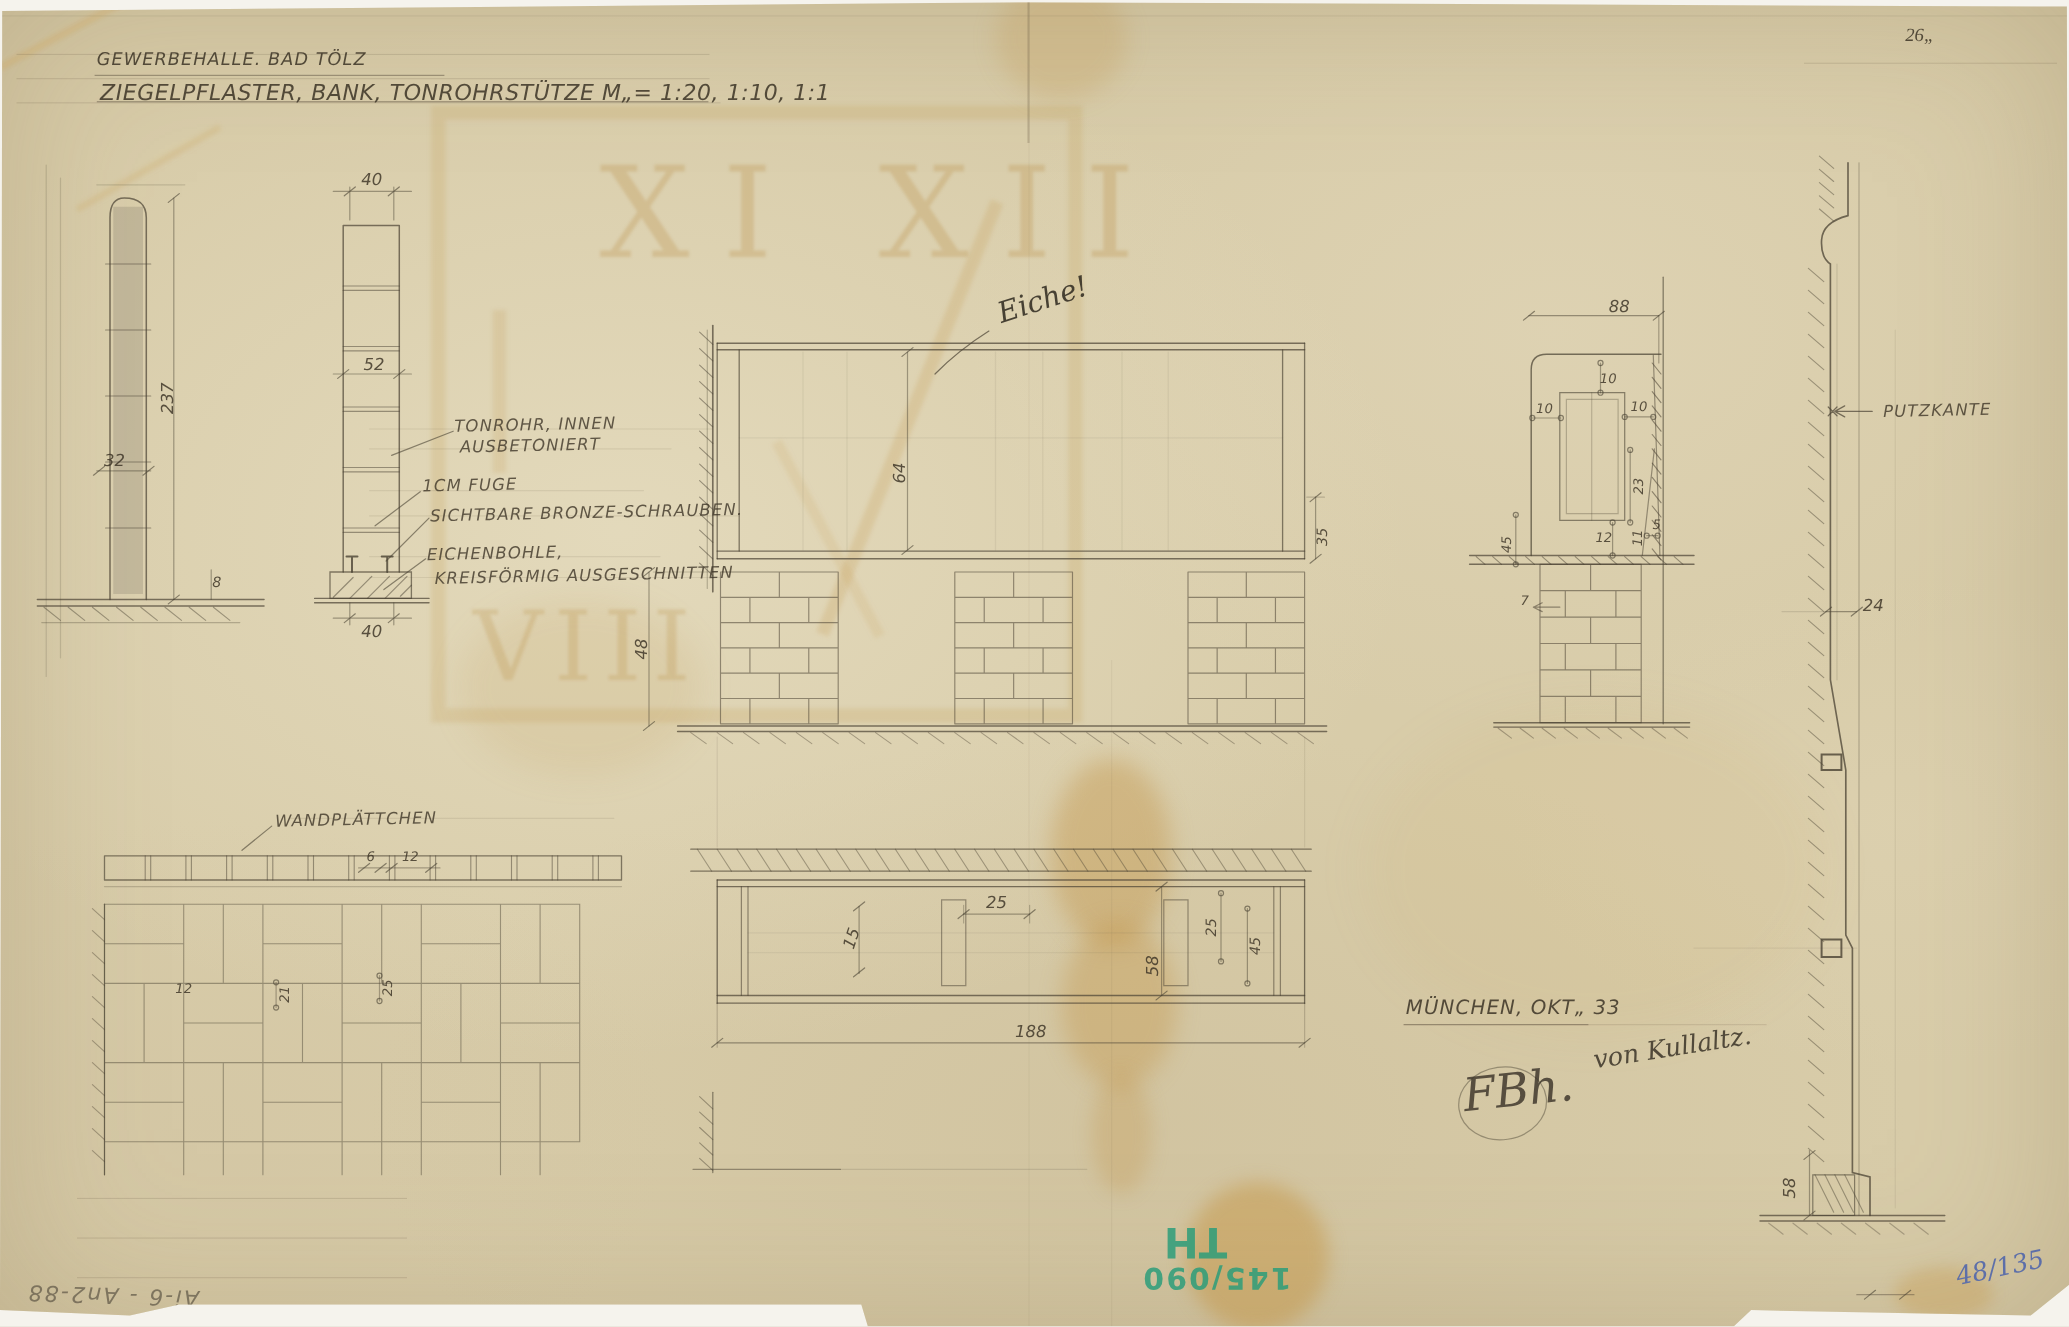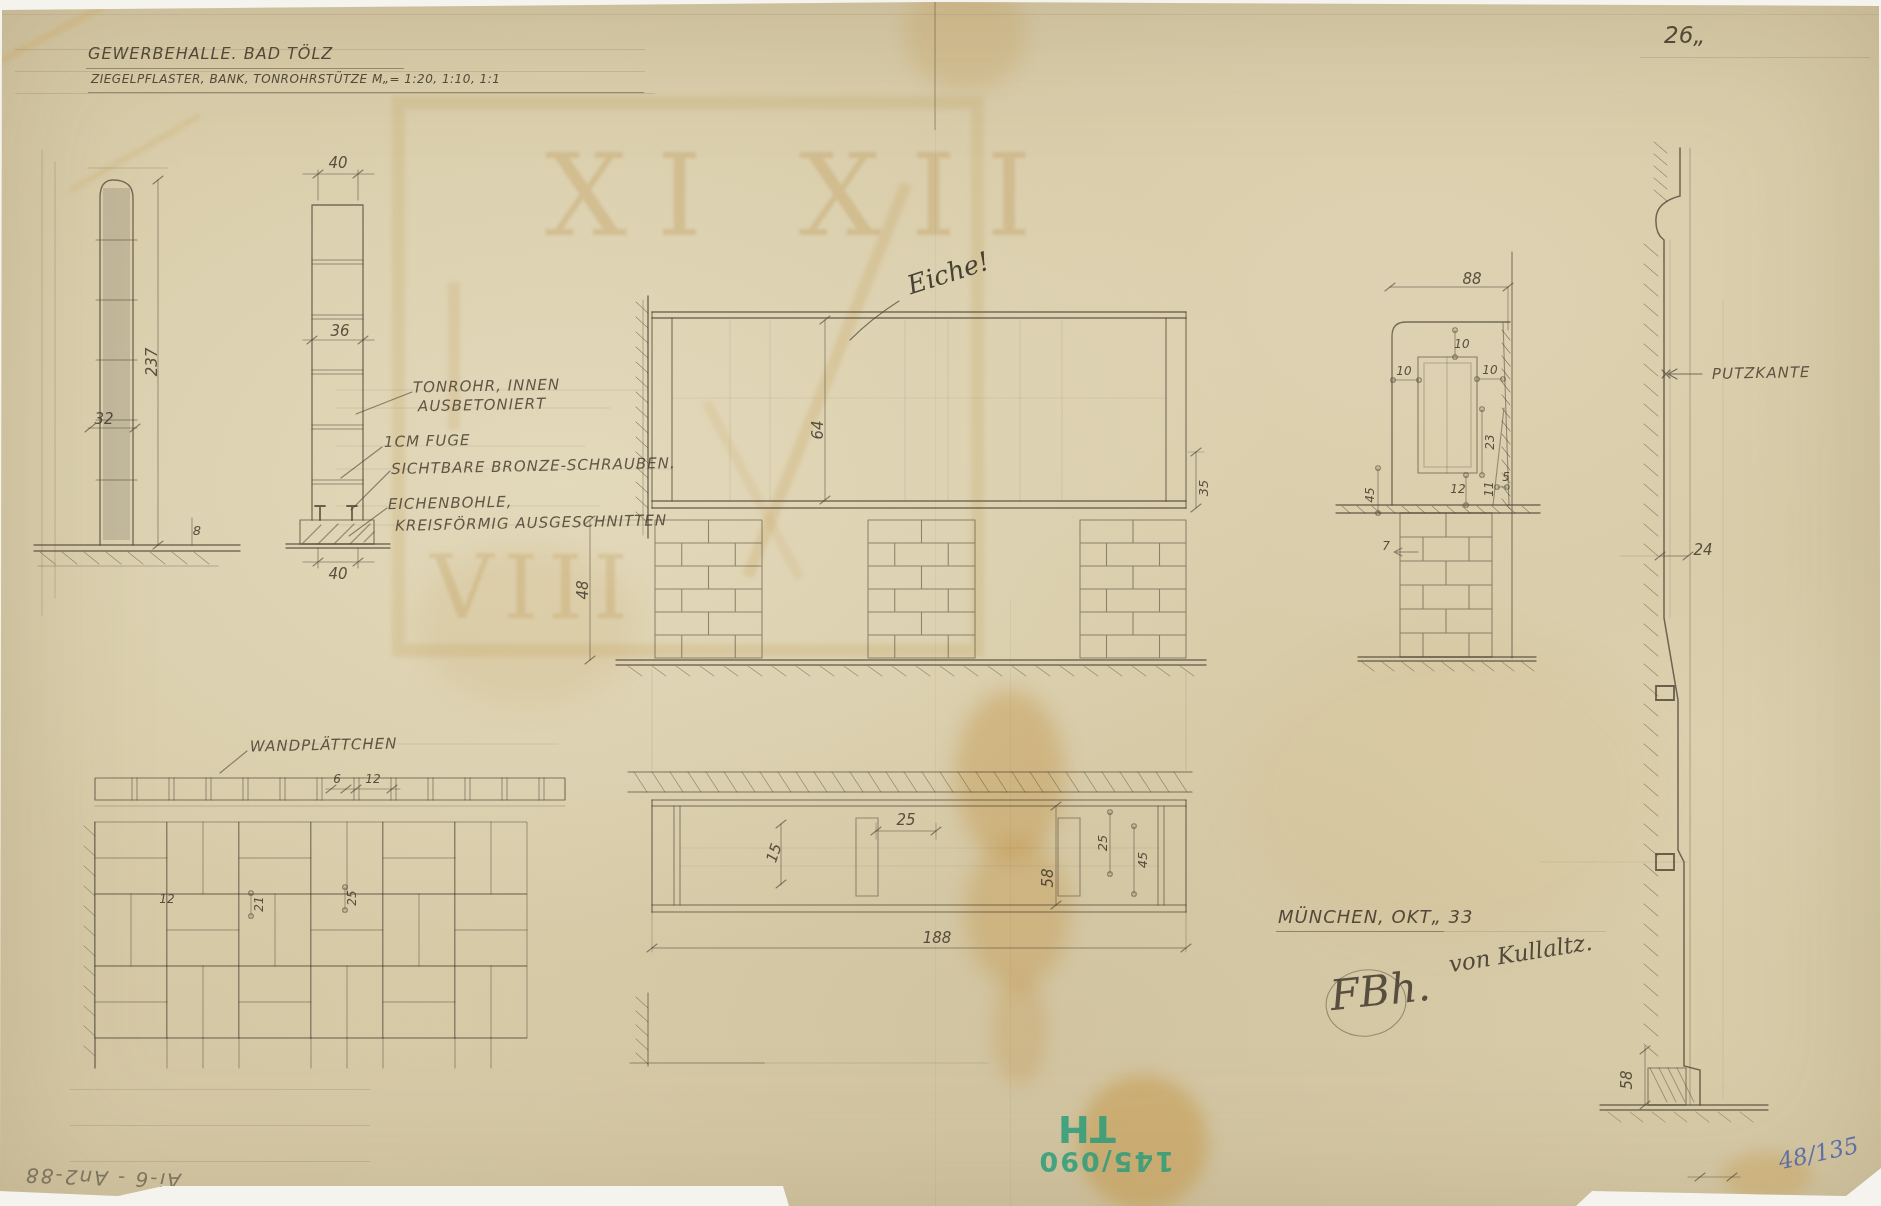--- a/index.html
+++ b/index.html
@@ -24,22 +24,22 @@
   .lbl{position:absolute;font-family:"DejaVu Sans",sans-serif;font-style:italic;font-size:15px;
        letter-spacing:1px;color:rgba(62,54,40,.8);white-space:nowrap;transform:rotate(-1.2deg);}
   .rule{position:absolute;height:1px;background:rgba(70,60,44,.45);}
   .faint{background:rgba(70,60,44,.14);}
   .ghost{position:absolute;color:rgba(190,150,80,.32);font-family:"DejaVu Serif",serif;
          filter:blur(1.5px);white-space:nowrap;}
   .gbar{position:absolute;filter:blur(2px);}
   .stain{position:absolute;border-radius:50%;}
   .crease{position:absolute;}
   #title-line1{left:88px;top:44px;font-size:16px;letter-spacing:1px;}
-  #title-line2{left:91px;top:72px;font-size:12px;letter-spacing:.5px;}
-  #sheet-number{left:1664px;top:22px;font-size:23px;}
+  #title-line2{left:91px;top:72px;font-size:20px;letter-spacing:.5px;}
+  #sheet-number{left:1732px;top:22px;font-size:17px;font-family:Liberation Serif, serif;}
   #notes{left:86px;top:1066px;font-size:16px;line-height:18.5px;}
   #notes div{font-style:italic;color:rgba(58,50,37,.85);white-space:nowrap;}
   #city-date{left:1278px;top:906px;font-size:18px;letter-spacing:1px;}
   #signature{left:1448px;top:940px;font-size:23px;transform:rotate(-9deg);}
   #monogram{left:1330px;top:966px;font-size:42px;transform:rotate(-6deg);color:rgba(55,48,37,.8);}
   #eiche-note{left:906px;top:258px;font-size:26px;transform:rotate(-18deg);color:rgba(50,44,34,.88);}
   #inventory-number{left:1778px;top:1140px;font-size:23px;transform:rotate(-12deg);color:#5d6fa9;}
   #reverse-note{left:24px;top:1166px;font-size:20px;transform:rotate(182deg);
                 color:rgba(96,88,70,.72);letter-spacing:2px;}
   #stamp{left:1042px;top:1112px;width:132px;transform:rotate(180deg);opacity:.84;
@@ -234,21 +234,21 @@
     <div class="abs" id="stamp" style="color: rgb(43, 157, 122);">
       <div class="stamp-num">145/090</div>
       <div class="stamp-let">TH</div>
     </div>
 
     <div class="abs" id="annotations" style="left:0;top:0;width:1881px;height:1206px;pointer-events:none;">
         <span class="dim" style="left: 152px; top: 362px; transform: translate(-50%, -50%) rotate(-90deg);">237</span>
         <span class="dim" style="left: 104px; top: 419px; transform: translate(-50%, -50%); font-style: italic;">32</span>
         <span class="dim" style="left: 197px; top: 530px; font-size: 13px; transform: translate(-50%, -50%);">8</span>
         <span class="dim" style="left: 338px; top: 163px; transform: translate(-50%, -50%);">40</span>
-        <span class="dim" style="left: 340px; top: 331px; transform: translate(-50%, -50%);">36</span>
+        <span class="dim" style="left: 340px; top: 331px; transform: translate(-50%, -50%);">52</span>
         <span class="dim" style="left: 338px; top: 574px; transform: translate(-50%, -50%);">40</span>
         <span class="dim" style="left: 818px; top: 430px; transform: translate(-50%, -50%) rotate(-90deg);">64</span>
         <span class="dim" style="left: 583px; top: 590px; transform: translate(-50%, -50%) rotate(-90deg);">48</span>
         <span class="dim" style="left: 1203px; top: 488px; font-size: 13px; transform: translate(-50%, -50%) rotate(-90deg);">35</span>
         <span class="dim" style="left: 906px; top: 820px; transform: translate(-50%, -50%);">25</span>
         <span class="dim" style="left: 774px; top: 853px; transform: translate(-50%, -50%) rotate(-72deg);">15</span>
         <span class="dim" style="left: 1102px; top: 843px; font-size: 13px; transform: translate(-50%, -50%) rotate(-90deg);">25</span>
         <span class="dim" style="left: 1142px; top: 860px; font-size: 13px; transform: translate(-50%, -50%) rotate(-90deg);">45</span>
         <span class="dim" style="left: 1048px; top: 878px; transform: translate(-50%, -50%) rotate(-90deg);">58</span>
         <span class="dim" style="left: 901px; top: 938px; transform: translate(-50%, -50%); margin-left: 36px;">188</span>

